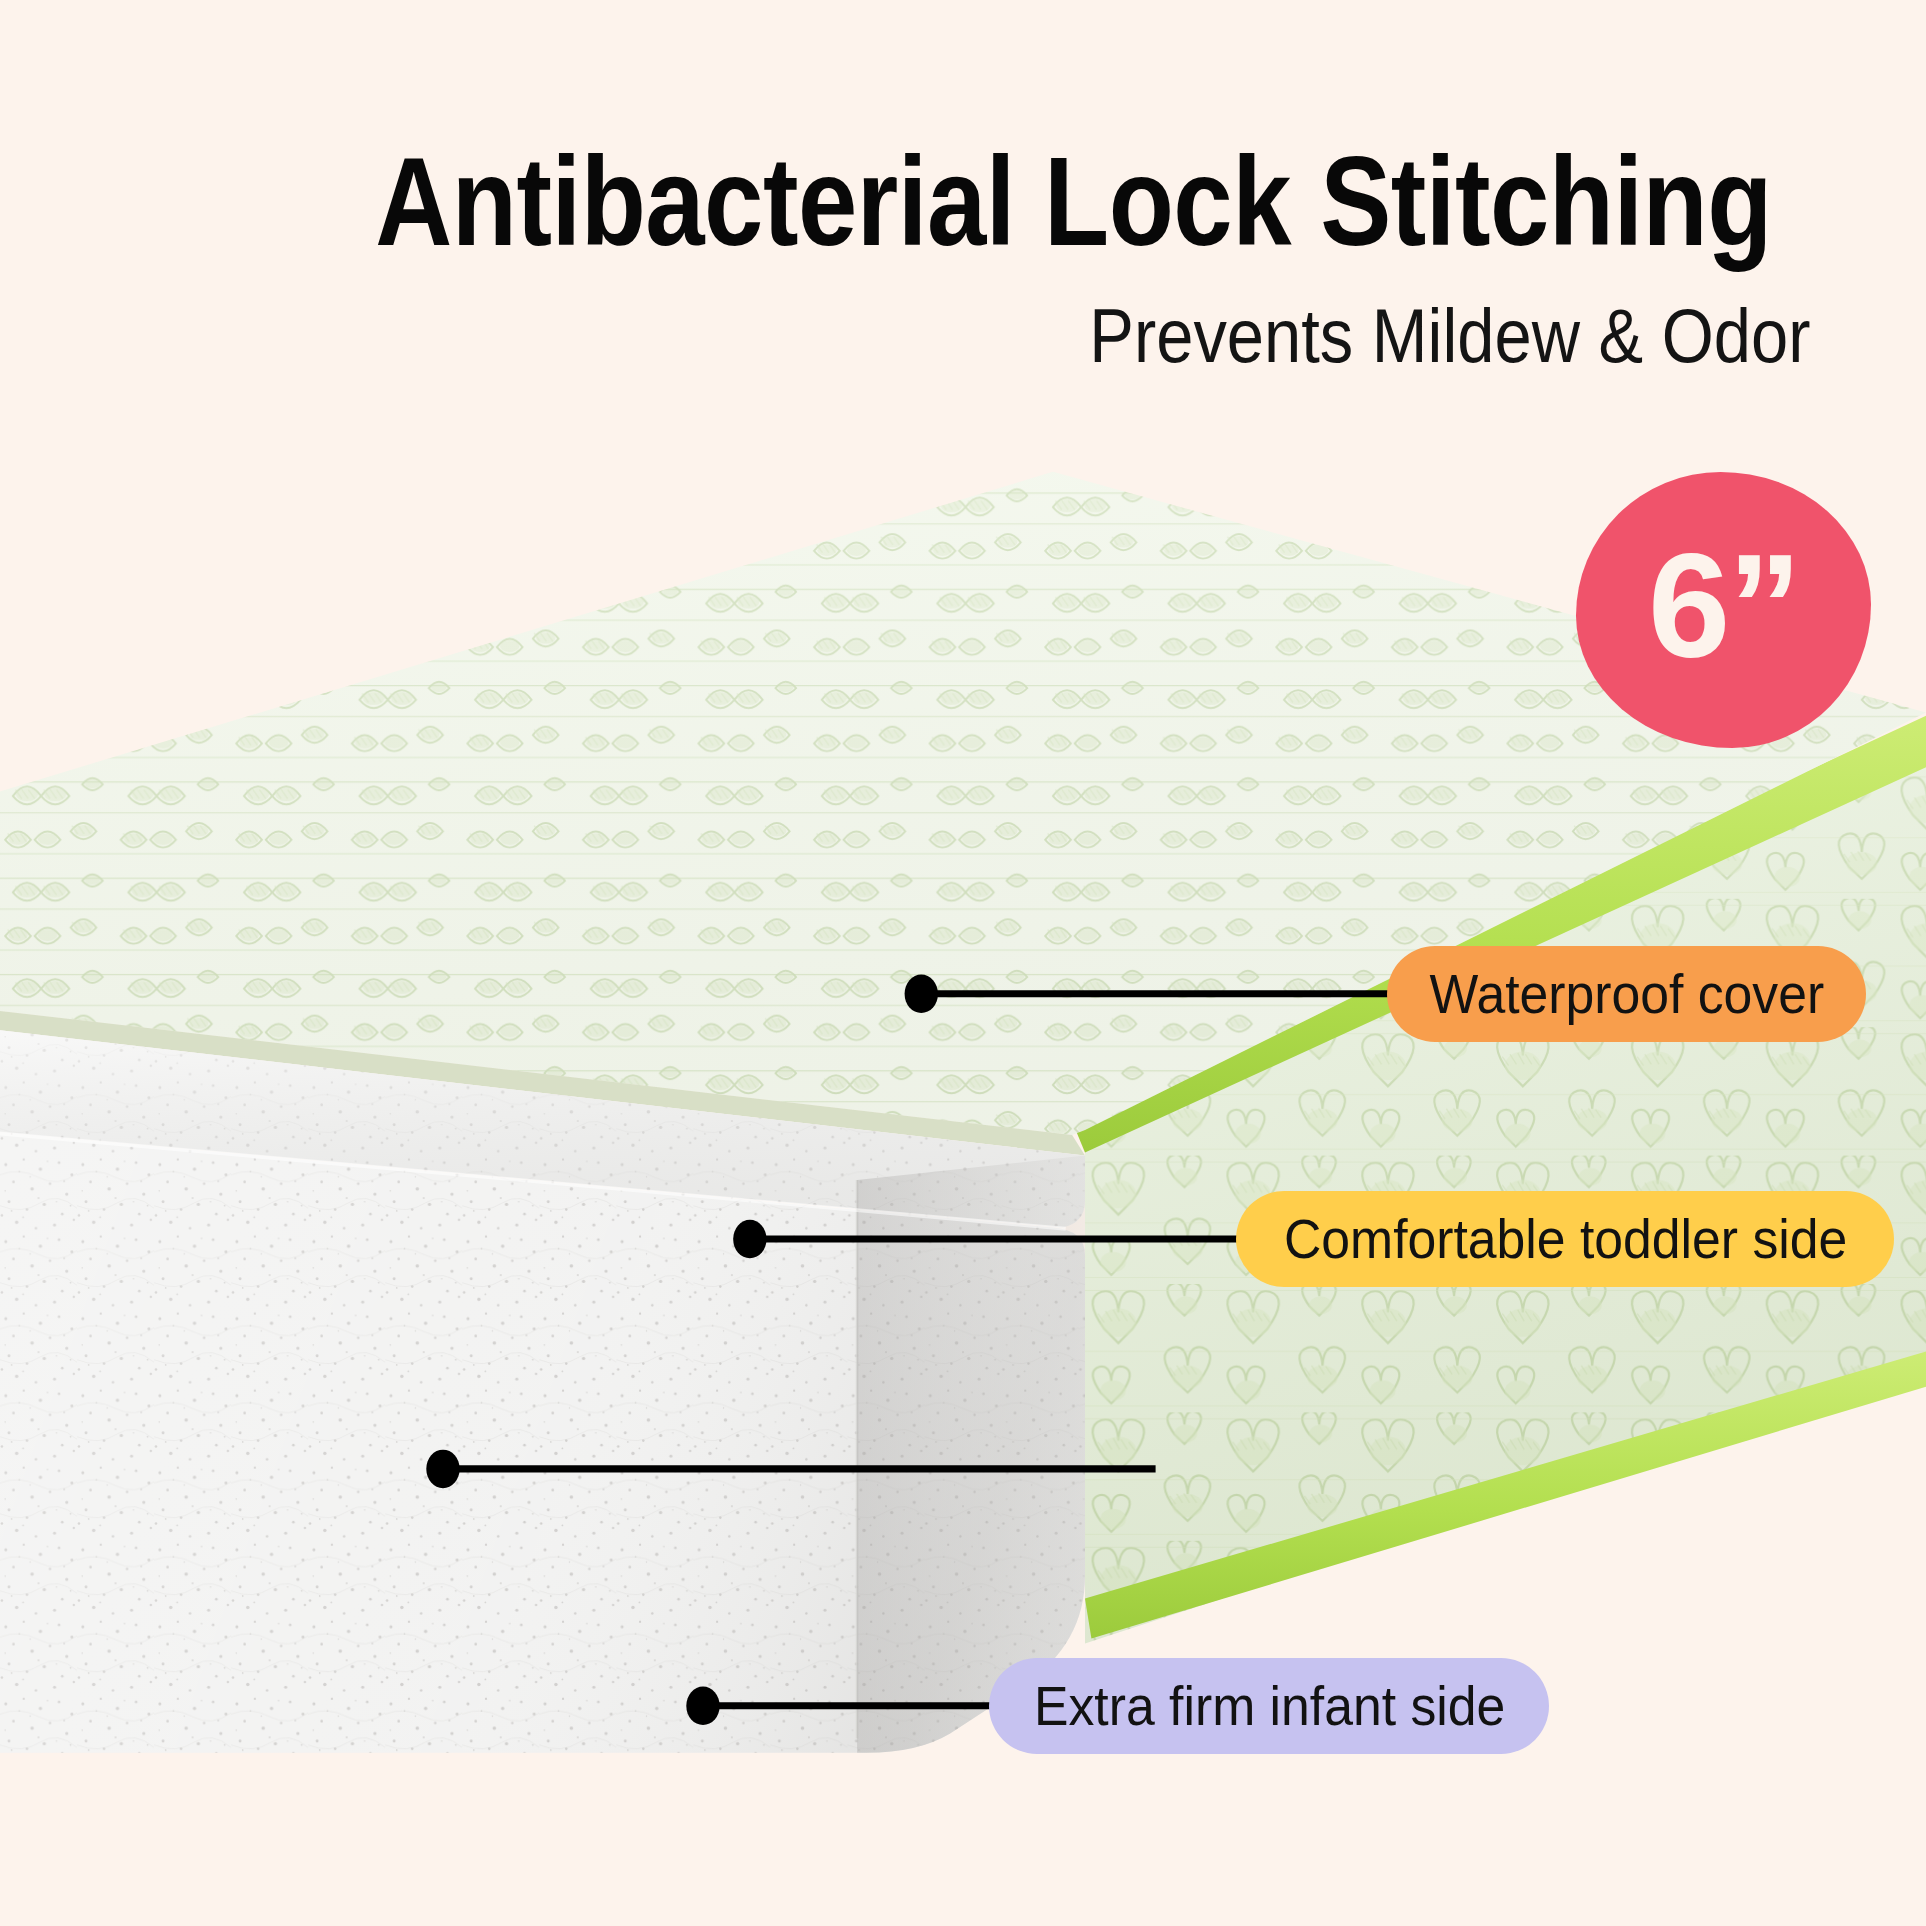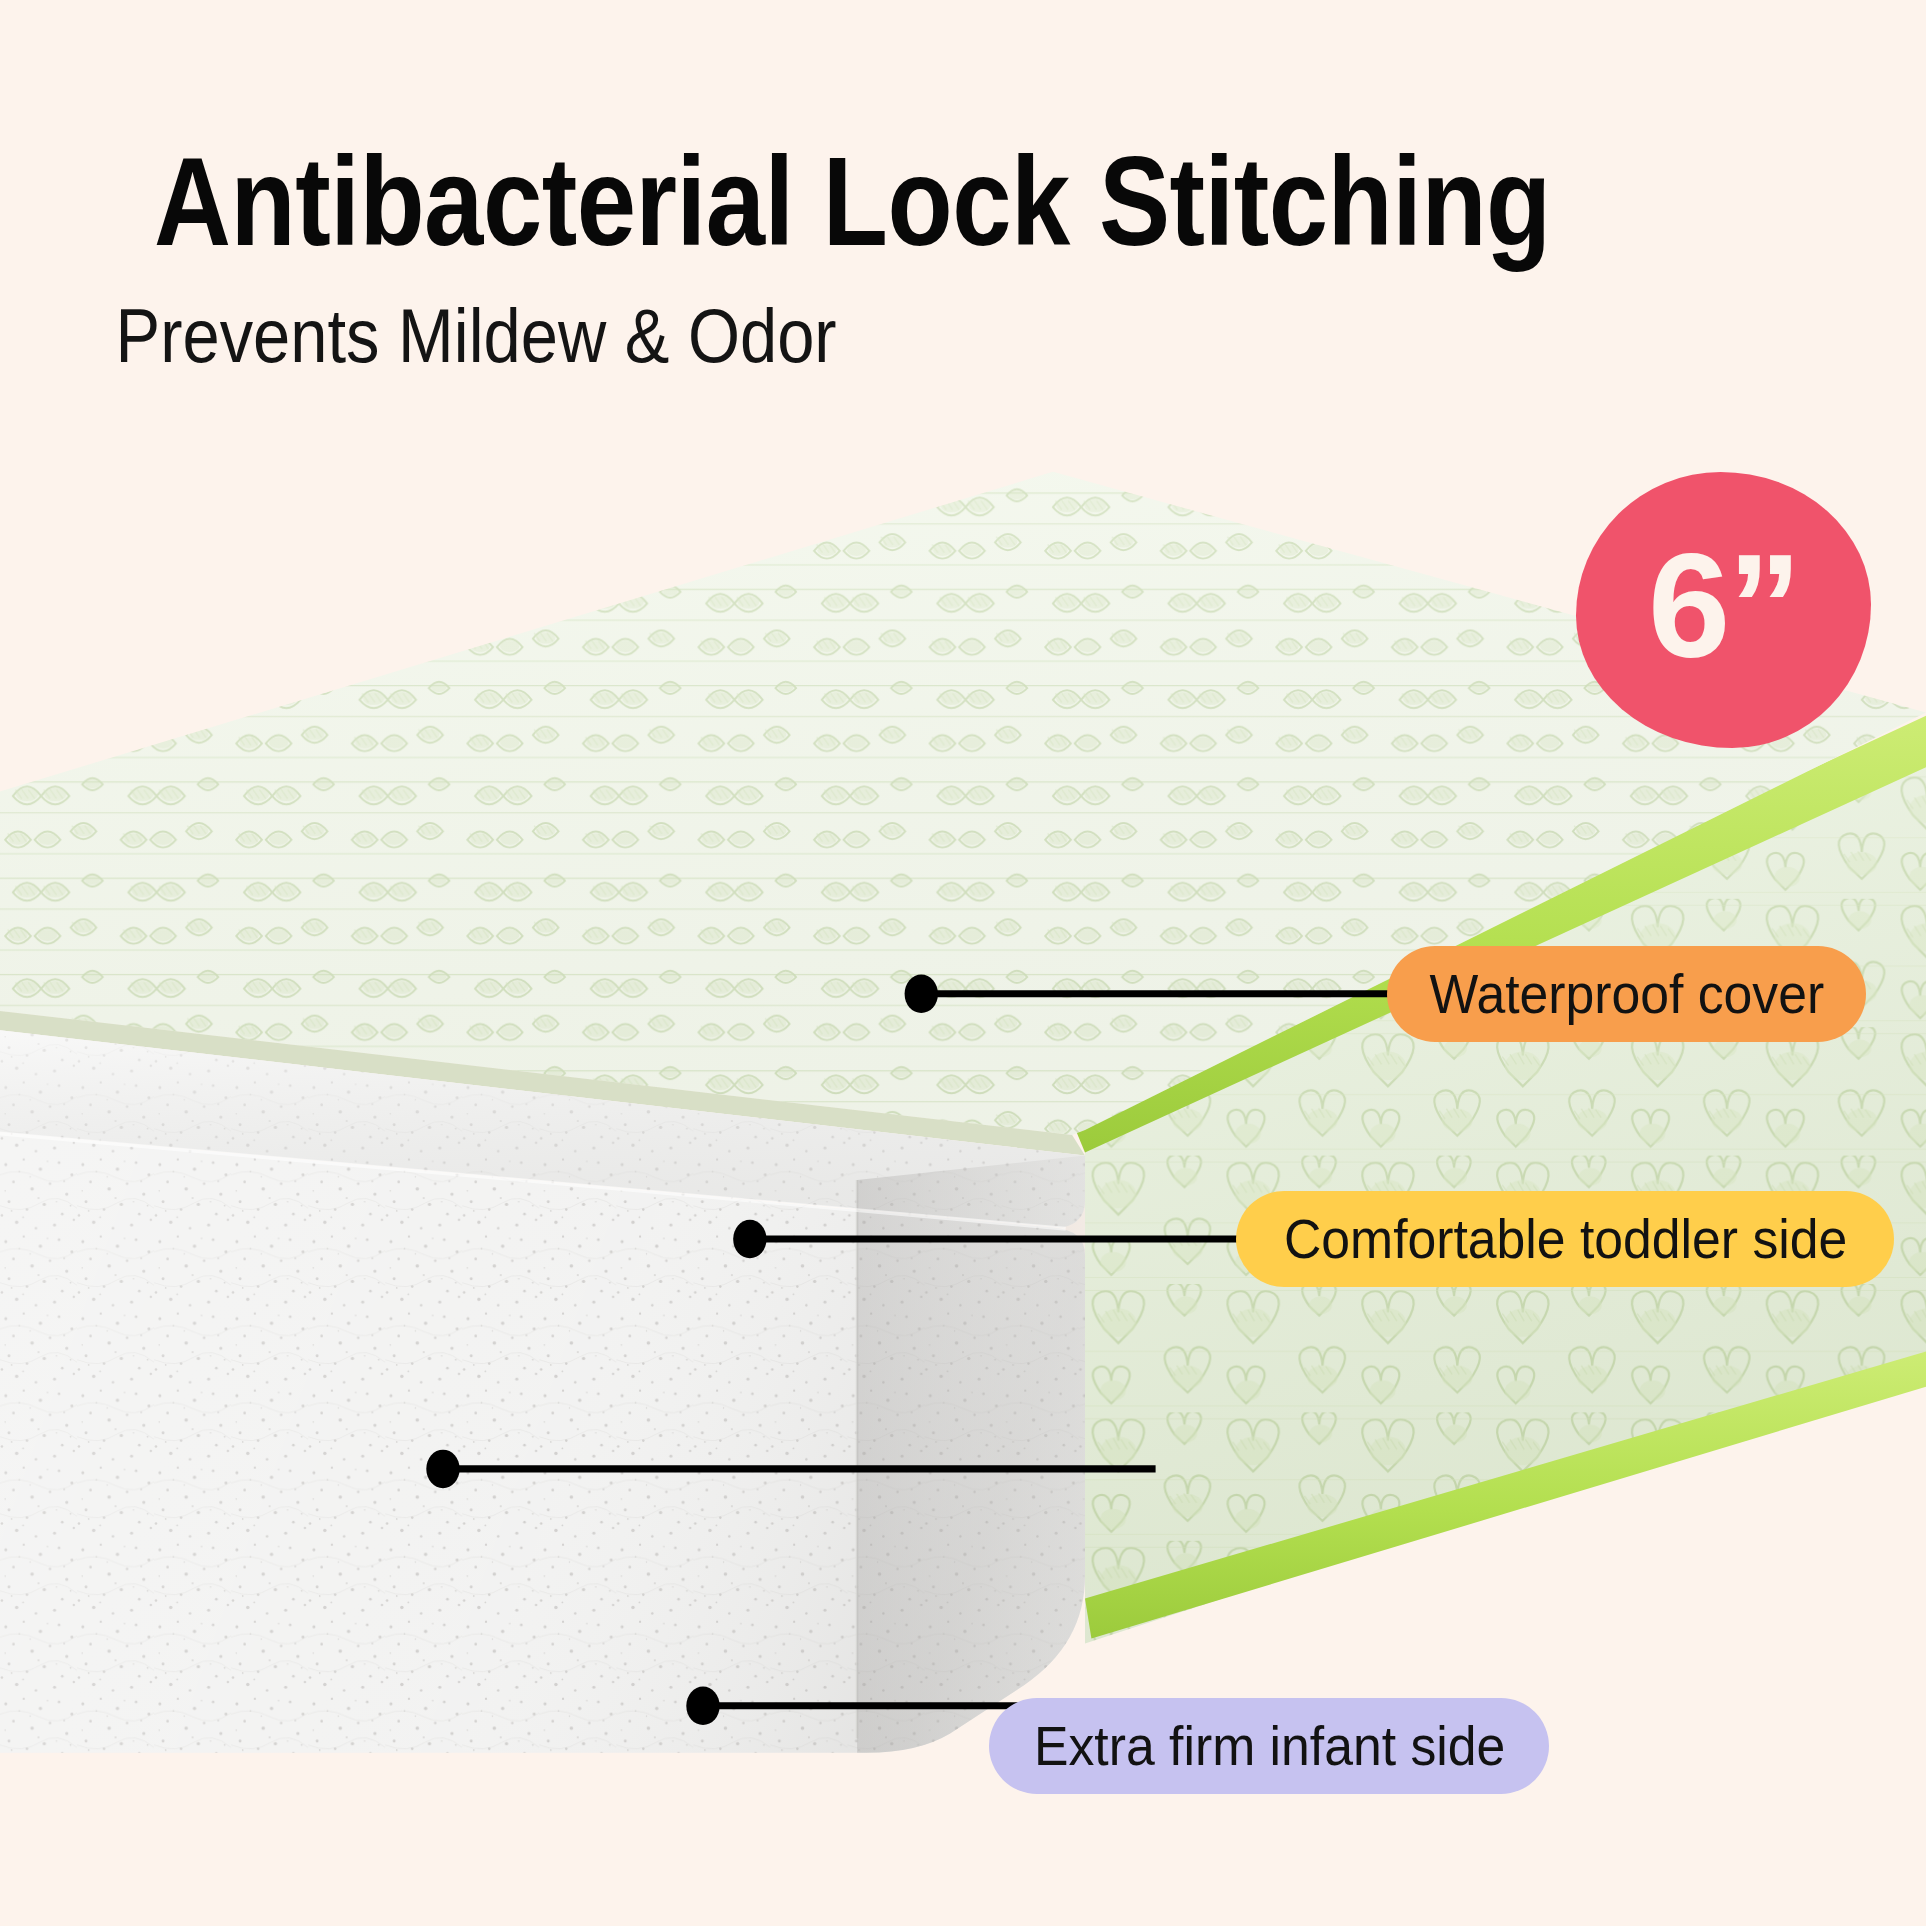--- a/index.html
+++ b/index.html
@@ -7,21 +7,21 @@
   body{
     width:1926px;height:1926px;
     background:#FDF3EC;
     font-family:"Liberation Sans", sans-serif;
     overflow:hidden;
     position:relative;
   }
   #stage{position:absolute;left:0;top:0;width:1926px;height:1926px;overflow:hidden;}
 
   
-  .header{position:absolute;left:0;top:0;width:1926px;text-align:left;}
+  .header{position:absolute;left:0;top:0;width:1926px;text-align:right;}
   .title{
     font-family:"Liberation Sans Narrow","Liberation Sans",sans-serif;
     font-weight:bold;
     font-size:127px;
     line-height:1;
     letter-spacing:-0.6px;
     color:#080808;
     margin-top:138px;
     transform:scaleX(0.84);
     transform-origin:center top;
@@ -294,18 +294,18 @@
 
   <div class="pill c-orange" style="left:1387px;top:946px;">
     <span>Waterproof cover</span>
   </div>
 
   <div class="pill c-yellow" style="left:1236px;top:1191px;">
     <span>Comfortable toddler side</span>
   </div>
 
 
-  <div class="pill c-purple" style="left:989px;top:1658px;margin-top:40px;">
+  <div class="pill c-purple" style="left:989px;top:1658px;">
     <span>Extra firm infant side</span>
   </div>
 
 </div>
 
 
 </body></html>

